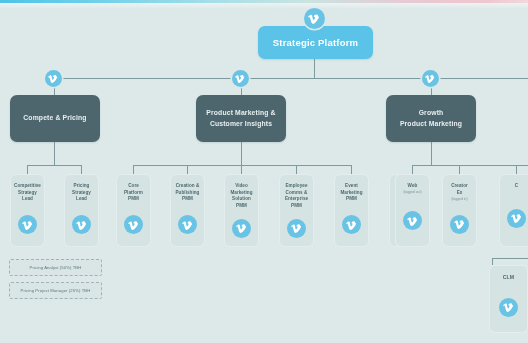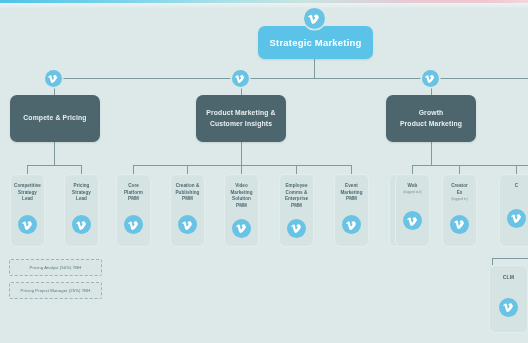--- a/index.html
+++ b/index.html
@@ -164,21 +164,21 @@
   <div class="conn v" style="left:431px; top:142px; height:23px;"></div>
   <div class="conn h" style="left:412px; top:165px; width:116px;"></div>
   <div class="conn v" style="left:412px; top:165px; height:9px;"></div>
   <div class="conn v" style="left:459px; top:165px; height:9px;"></div>
   <div class="conn v" style="left:516px; top:165px; height:9px;"></div>
 
   <div class="conn v" style="left:492px; top:258px; height:7px;"></div>
   <div class="conn h" style="left:492px; top:258px; width:36px;"></div>
 
   <div class="node node-root" style="left:258px; top:26px; width:115px; height:33px;">
-    <span>Strategic Marketing</span>
+    <span>Strategic Platform</span>
   </div>
   <div class="badge" style="left:304px; top:8px; width:21px; height:21px;">
     <svg width="13" height="13" viewBox="0 0 24 24" aria-hidden="true">
       <path fill="#ffffff" d="M20.3 8.3c-.1 2-1.5 4.7-4.2 8.1-2.8 3.6-5.2 5.4-7.1 5.4-1.2 0-2.2-1.1-3-3.3-.6-2-1.1-4-1.7-6-.6-2.2-1.3-3.3-2-3.3-.2 0-.7.3-1.5.9l-.9-1.1c.9-.8 1.8-1.6 2.7-2.4 1.2-1.1 2.1-1.6 2.7-1.7 1.4-.1 2.3.8 2.6 2.9.4 2.2.6 3.6.8 4.2.4 2 .9 3 1.4 3 .4 0 1-.6 1.8-1.9.8-1.3 1.2-2.3 1.3-3 .1-1-.3-1.5-1.3-1.5-.5 0-.9.1-1.4.3.9-3.1 2.7-4.6 5.3-4.5 1.9.1 2.8 1.4 2.7 3.9z"></path>
     </svg>
   </div>
 
   <div class="node node-dept" style="left:10px; top:95px; width:90px; height:47px;">
     <span>Compete &amp; Pricing</span>
   </div>

